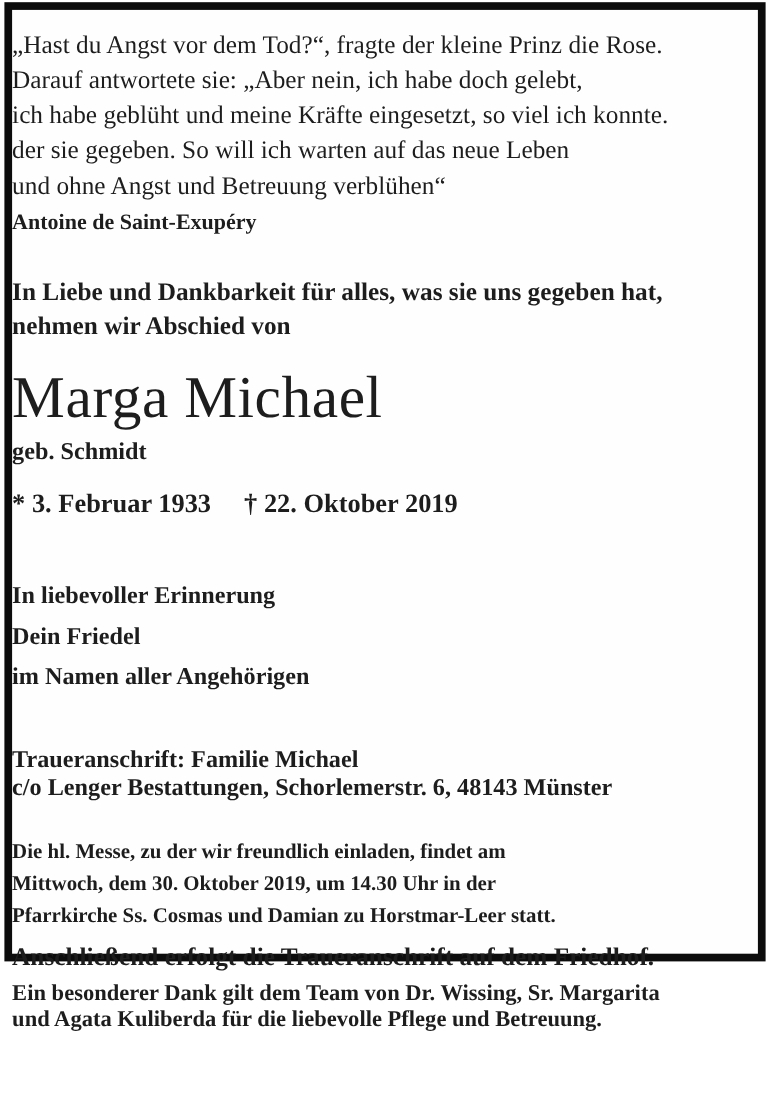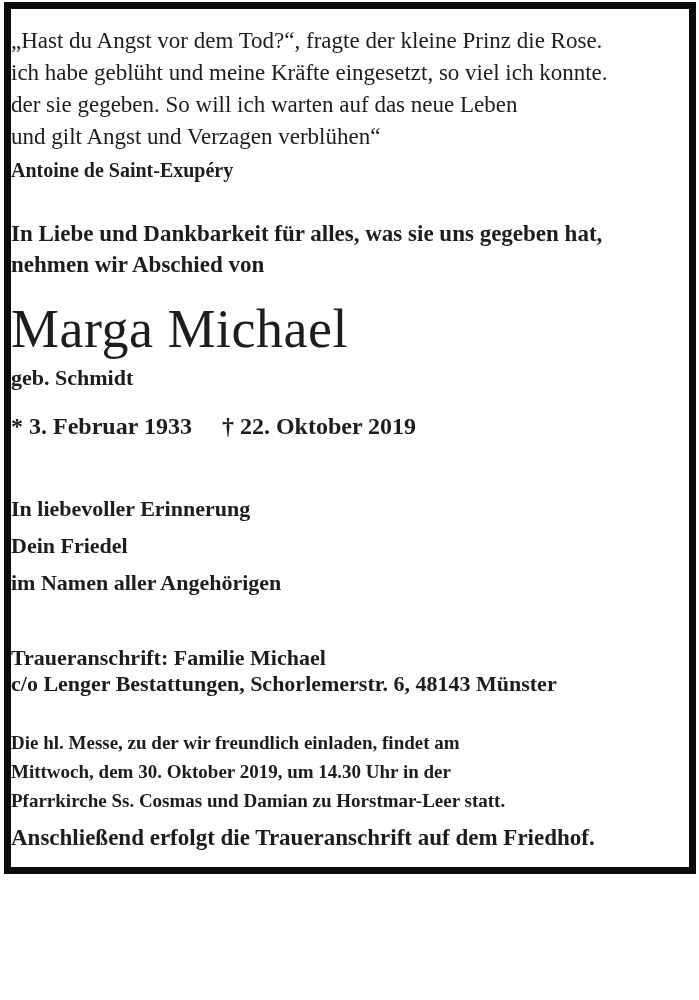--- a/index.html
+++ b/index.html
@@ -88,23 +88,24 @@
     line-height: 24px;
   }
 </style>
 </head>
 <body>
 
 <div class="frame">
 
   <div class="quote-block">
     <span class="quote-line">„Hast du Angst vor dem Tod?“, fragte der kleine Prinz die Rose.</span>
+    <span class="quote-line">Darauf antwortete sie: „Aber nein, ich habe doch gelebt,</span>
     <span class="quote-line">ich habe geblüht und meine Kräfte eingesetzt, so viel ich konnte.</span>
     <span class="quote-line">der sie gegeben. So will ich warten auf das neue Leben</span>
-    <span class="quote-line">und gilt Angst und Verzagen verblühen“</span>
+    <span class="quote-line">und ohne Angst und Betreuung verblühen“</span>
   </div>
 
   <p class="quote-attribution">Antoine de Saint-Exupéry</p>
 
   <div class="intro-block">
     <p>In Liebe und Dankbarkeit für alles, was sie uns gegeben hat,</p>
     <p>nehmen wir Abschied von</p>
   </div>
 
   <h1 class="deceased-name">Marga Michael</h1>
@@ -128,14 +129,18 @@
   </div>
 
   <div class="service-block">
     <p>Die hl. Messe, zu der wir freundlich einladen, findet am</p>
     <p>Mittwoch, dem 30. Oktober 2019, um 14.30 Uhr in der</p>
     <p>Pfarrkirche Ss. Cosmas und Damian zu Horstmar-Leer statt.</p>
   </div>
 
   <p class="burial-line">Anschließend erfolgt die Traueranschrift auf dem Friedhof.</p>
 
+  <div class="thanks-block">
+    <p>Ein besonderer Dank gilt dem Team von Dr. Wissing, Sr. Margarita</p>
+    <p>und Agata Kuliberda für die liebevolle Pflege und Betreuung.</p>
+  </div>
 
 </div>
 
 </body></html>

